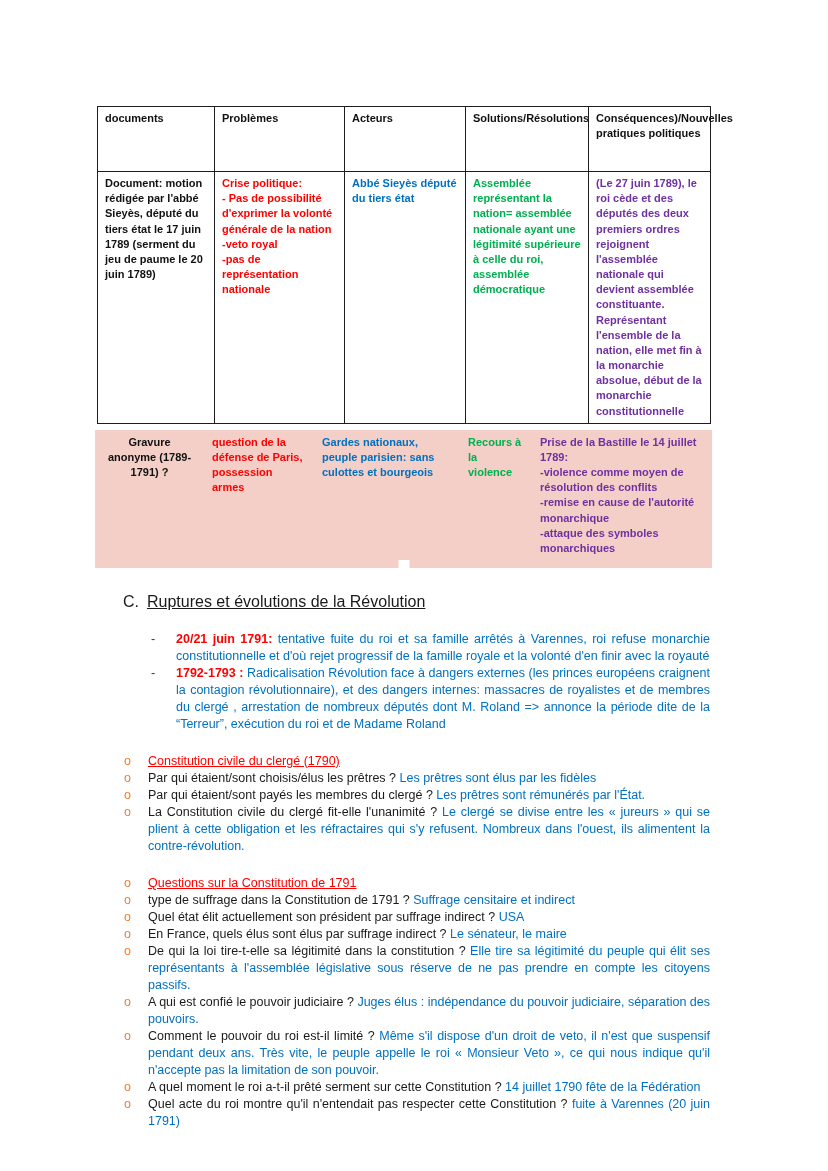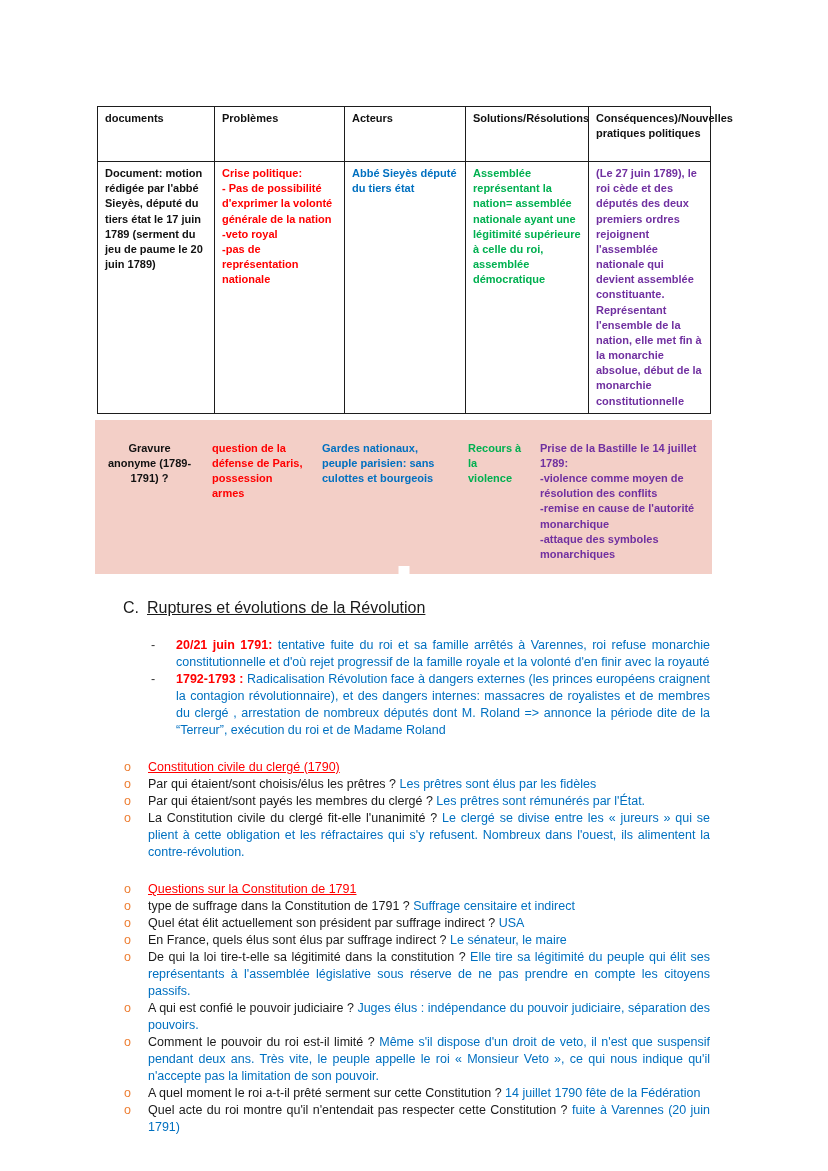--- a/index.html
+++ b/index.html
@@ -32,40 +32,40 @@
   .doc-table th, .doc-table td {
     border: 1px solid #1d1d1d;
     vertical-align: top;
     padding: 4px 6px 4px 7px;
     font-size: 11px;
     font-weight: bold;
     line-height: 1.38;
     white-space: pre-line;
     text-align: left;
   }
-  .doc-table th { height: 55px; color: #111; }
+  .doc-table th { height: 65px; color: #111; }
   .doc-table tr.data-row td { height: 237px; }
 
   .c-black  { color: #111111; }
   .c-red    { color: #ff0000; }
   .c-blue   { color: #0070c0; }
   .c-green  { color: #00b050; }
   .c-purple { color: #7030a0; }
 
   
   .pink-row {
     position: relative;
     margin-left: -2px;
     margin-top: 6px;
     width: 617px;
     min-height: 111px;
     background: #f3cfc7;
     display: grid;
     grid-template-columns: 109px 110px 146px 72px 1fr;
-    padding: 19px 0 10px 0;
+    padding: 3px 0 10px 0;
   }
   .pink-row .cell {
     padding: 2px 8px;
     font-size: 11px;
     font-weight: bold;
     line-height: 1.38;
     white-space: pre-line;
   }
   .pink-row .cell.center { text-align: center; }
   .pink-row .notch {

